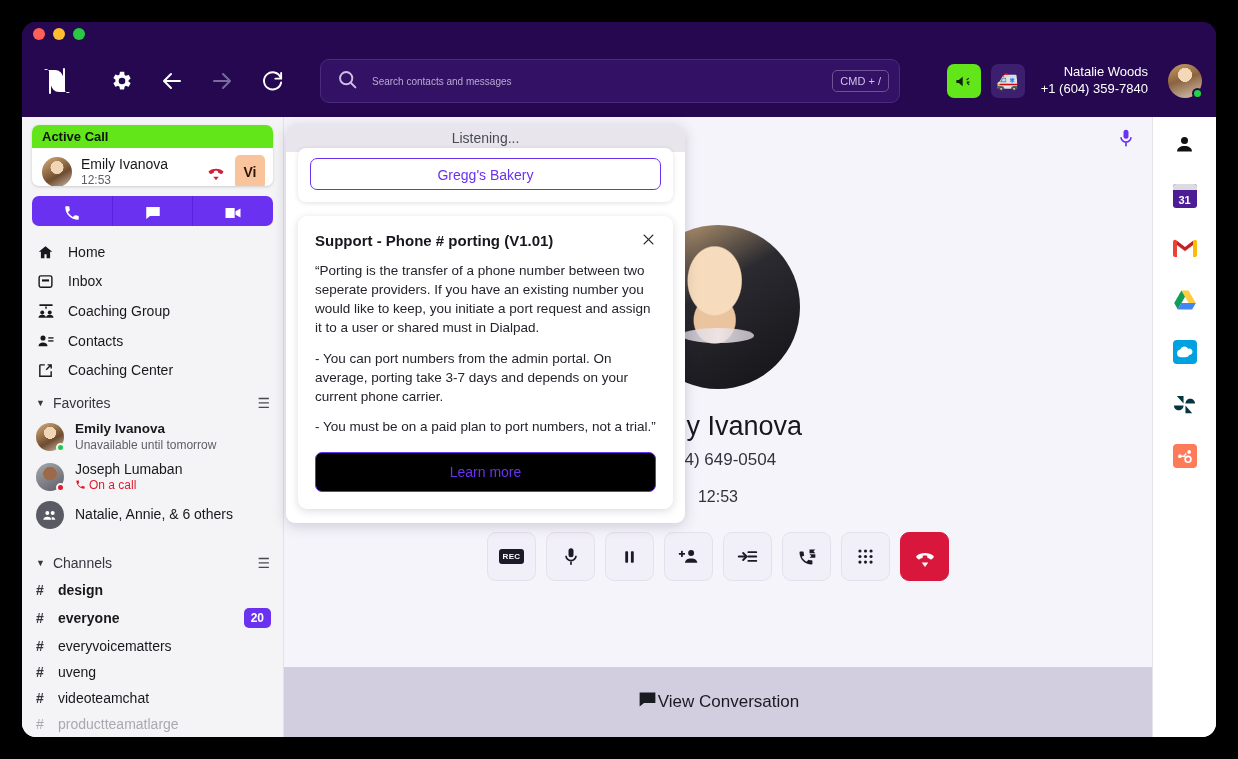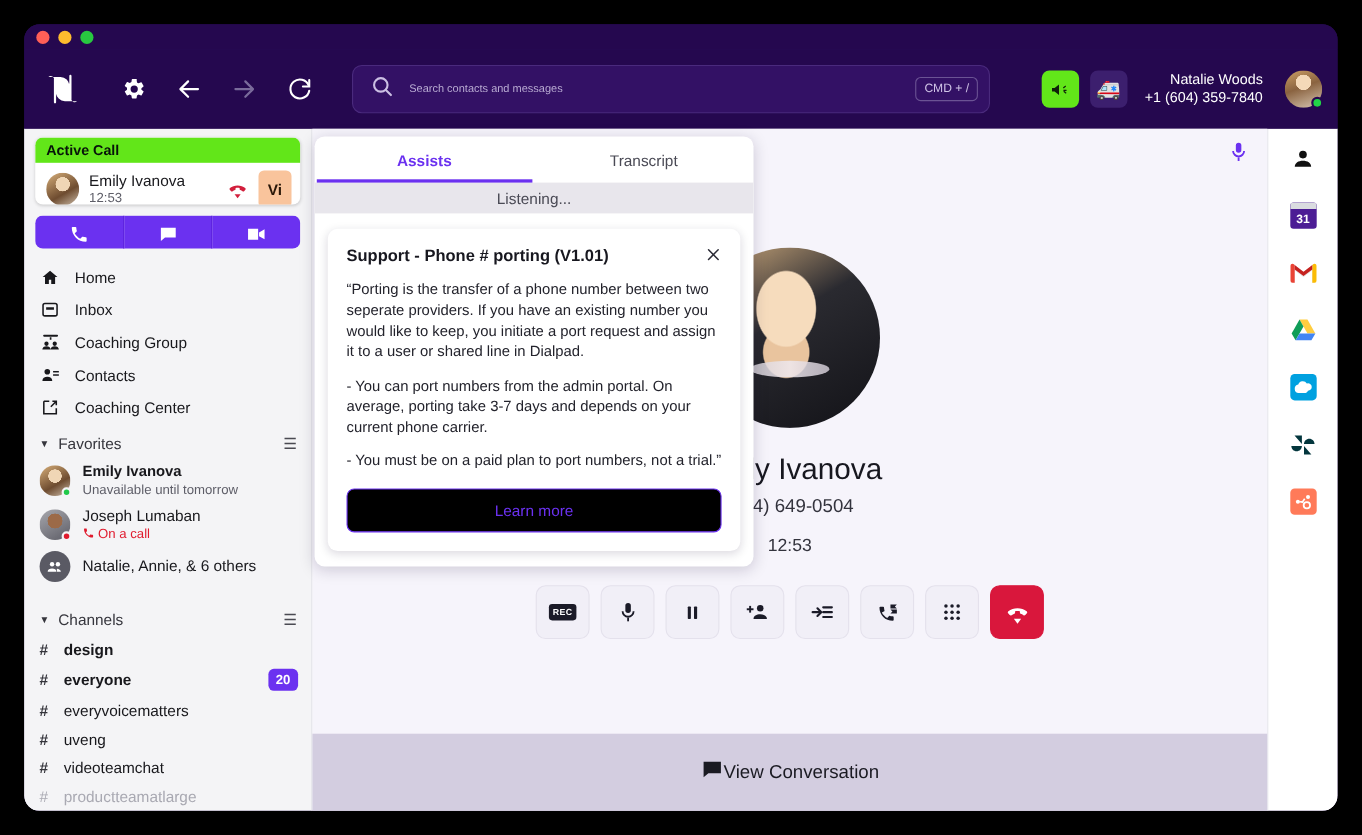--- a/index.html
+++ b/index.html
@@ -826,39 +826,37 @@
         <div class="viewconv">
           <span>
             <svg width="21" height="21" viewBox="0 0 24 24" fill="currentColor" aria-hidden="true">
                 <path d="M3 4h18v12H8l-5 4V4Z"></path>
               </svg>
           </span>
           <span>View Conversation</span>
         </div>
 
         <div class="assists">
-          <div class="atabs">
-            <div class="atab active">Assists</div>
-            <div class="atab">Transcript</div>
-            <div class="atab-underline"></div>
-          </div>
           <div class="listening">Listening...</div>
           <div class="apanel-body">
+            <div class="ghostcard">
+              <div class="ghostbtn">Gregg's Bakery</div>
+            </div>
 
             <div class="card">
               <div class="card-head">
                 <div class="card-title">Support - Phone # porting (V1.01)</div>
                 <div class="card-x">
                   <svg width="15" height="15" viewBox="0 0 24 24" fill="none" stroke="currentColor" stroke-width="2.2" stroke-linecap="round" aria-hidden="true">
                       <line x1="5" y1="5" x2="19" y2="19"></line>
                       <line x1="19" y1="5" x2="5" y2="19"></line>
                     </svg>
                 </div>
               </div>
-              <p>“Porting is the transfer of a phone number between two seperate providers. If you have an existing number you would like to keep, you initiate a port request and assign it to a user or shared line in Dialpad.</p>
+              <p>“Porting is the transfer of a phone number between two seperate providers. If you have an existing number you would like to keep, you initiate a port request and assign it to a user or shared must in Dialpad.</p>
               <p>- You can port numbers from the admin portal. On average, porting take 3-7 days and depends on your current phone carrier.</p>
               <p>- You must be on a paid plan to port numbers, not a trial.”</p>
               <button class="learnmore">Learn more</button>
             </div>
           </div>
         </div>
       </div>
 
       <div class="rail">
         <div class="railicon">

